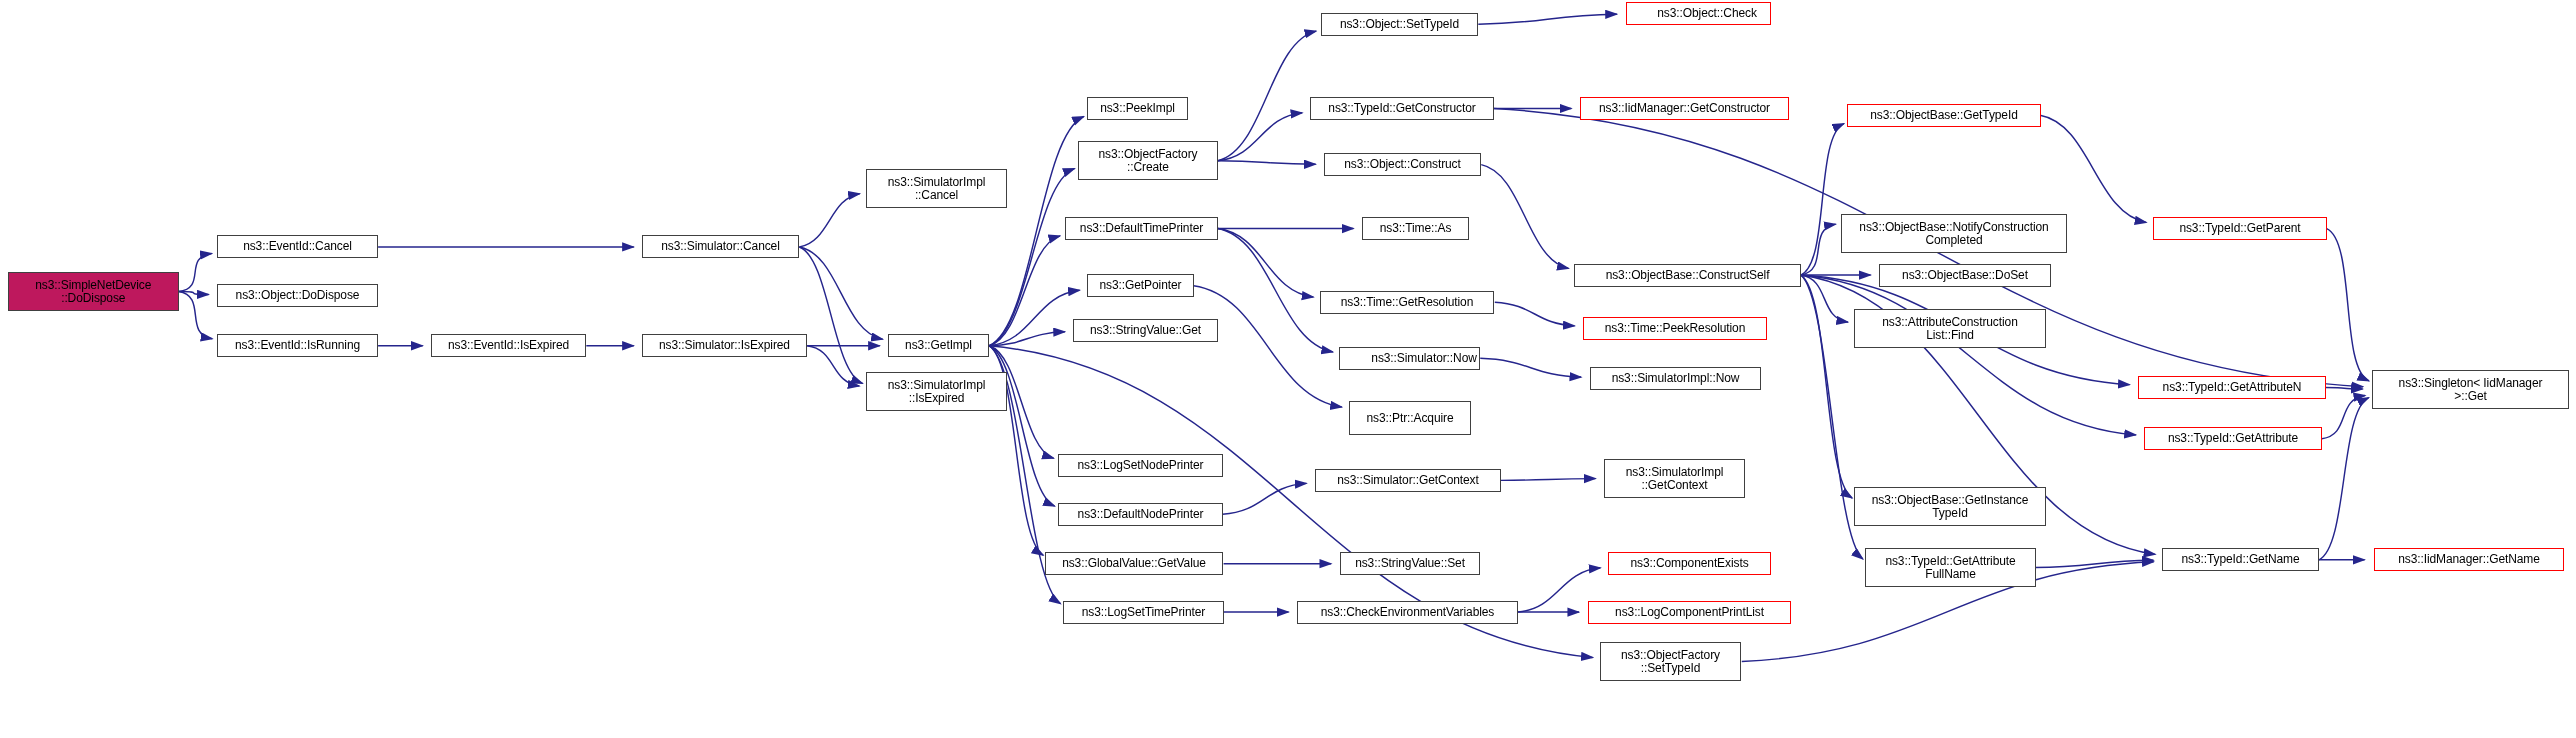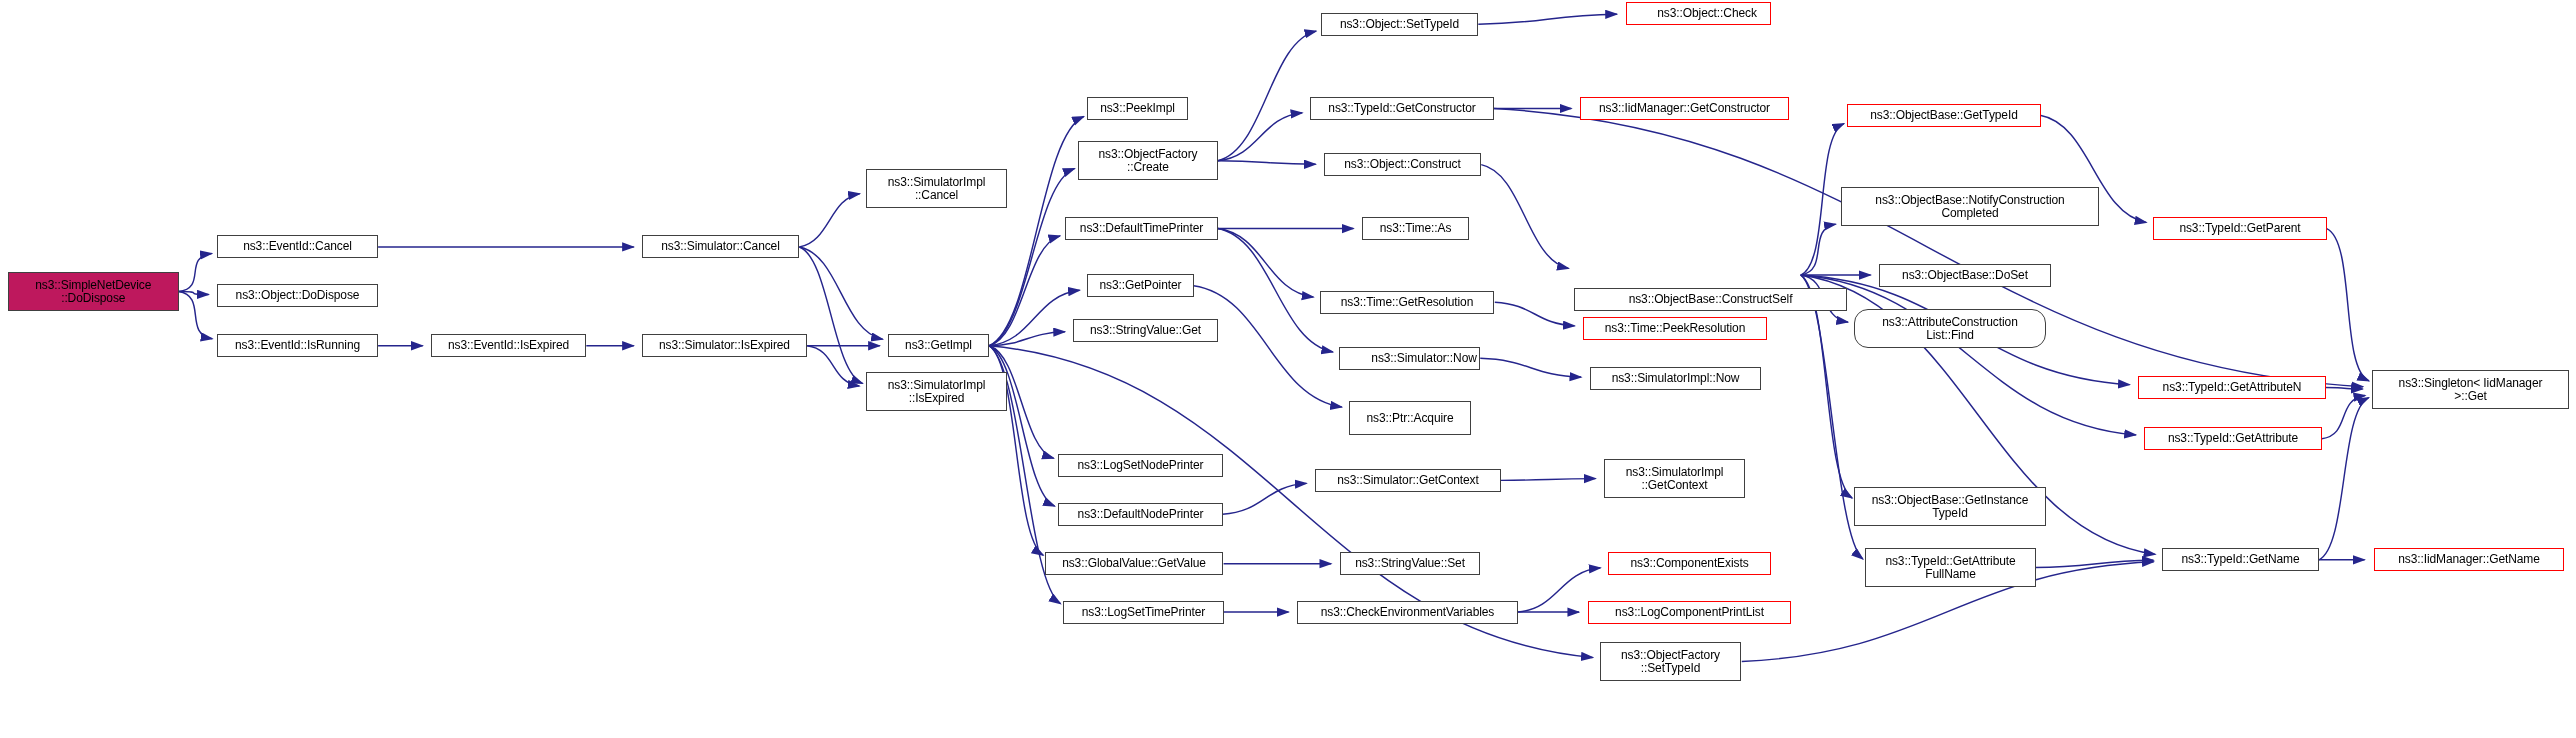--- a/index.html
+++ b/index.html
@@ -112,34 +112,34 @@
       <div class="node thick" style="left: 1310px; top: 97px; width: 184px; height: 23px;">ns3::TypeId::GetConstructor</div>
       <div class="node thick" style="left: 1324px; top: 153px; width: 157px; height: 23px;">ns3::Object::Construct</div>
       <div class="node thick" style="left: 1362px; top: 217px; width: 107px; height: 23px;">ns3::Time::As</div>
       <div class="node thick" style="left: 1320px; top: 291px; width: 174px; height: 23px;">ns3::Time::GetResolution</div>
       <div class="node thick" style="left: 1339px; top: 347px; width: 141px; height: 23px; padding-left: 32px;">ns3::Simulator::Now</div>
       <div class="node thick" style="left: 1349px; top: 401px; width: 122px; height: 34px;">ns3::Ptr::Acquire</div>
       <div class="node thick" style="left: 1315px; top: 469px; width: 186px; height: 23px;">ns3::Simulator::GetContext</div>
       <div class="node thick" style="left: 1340px; top: 552px; width: 140px; height: 23px;">ns3::StringValue::Set</div>
       <div class="node thick" style="left: 1297px; top: 601px; width: 221px; height: 23px;">ns3::CheckEnvironmentVariables</div>
       <div class="node red" style="left: 1580px; top: 97px; width: 209px; height: 23px;">ns3::IidManager::GetConstructor</div>
-      <div class="node thick" style="left: 1574px; top: 264px; width: 273px; height: 23px; margin-top: 24px;">ns3::ObjectBase::ConstructSelf</div>
+      <div class="node thick" style="left: 1574px; top: 264px; width: 227px; height: 23px;">ns3::ObjectBase::ConstructSelf</div>
       <div class="node red" style="left: 1583px; top: 317px; width: 184px; height: 23px;">ns3::Time::PeekResolution</div>
       <div class="node thick" style="left: 1590px; top: 367px; width: 171px; height: 23px;">ns3::SimulatorImpl::Now</div>
       <div class="node thick" style="left: 1604px; top: 459px; width: 141px; height: 39px;">ns3::SimulatorImpl
 ::GetContext</div>
       <div class="node red" style="left: 1608px; top: 552px; width: 163px; height: 23px;">ns3::ComponentExists</div>
       <div class="node red" style="left: 1588px; top: 601px; width: 203px; height: 23px;">ns3::LogComponentPrintList</div>
       <div class="node thick" style="left: 1600px; top: 642px; width: 141px; height: 39px;">ns3::ObjectFactory
 ::SetTypeId</div>
       <div class="node red" style="left: 1847px; top: 104px; width: 194px; height: 23px;">ns3::ObjectBase::GetTypeId</div>
-      <div class="node thick" style="left: 1841px; top: 187px; width: 258px; height: 39px;">ns3::ObjectBase::NotifyConstruction
+      <div class="node thick" style="left: 1841px; top: 214px; width: 226px; height: 39px;">ns3::ObjectBase::NotifyConstruction
 Completed</div>
       <div class="node thick" style="left: 1879px; top: 264px; width: 172px; height: 23px;">ns3::ObjectBase::DoSet</div>
-      <div class="node thick" style="left: 1854px; top: 309px; width: 192px; height: 39px; border-radius: 14px;">ns3::AttributeConstruction
+      <div class="node thick" style="left: 1854px; top: 309px; width: 192px; height: 39px;">ns3::AttributeConstruction
 List::Find</div>
       <div class="node thick" style="left: 1854px; top: 487px; width: 192px; height: 39px;">ns3::ObjectBase::GetInstance
 TypeId</div>
       <div class="node thick" style="left: 1865px; top: 548px; width: 171px; height: 39px;">ns3::TypeId::GetAttribute
 FullName</div>
       <div class="node red" style="left: 2153px; top: 217px; width: 174px; height: 23px;">ns3::TypeId::GetParent</div>
       <div class="node red" style="left: 2138px; top: 376px; width: 188px; height: 23px;">ns3::TypeId::GetAttributeN</div>
       <div class="node red" style="left: 2144px; top: 427px; width: 178px; height: 23px;">ns3::TypeId::GetAttribute</div>
       <div class="node thick" style="left: 2162px; top: 548px; width: 157px; height: 23px;">ns3::TypeId::GetName</div>
       <div class="node thick" style="left: 2372px; top: 370px; width: 197px; height: 39px;">ns3::Singleton&lt; IidManager

